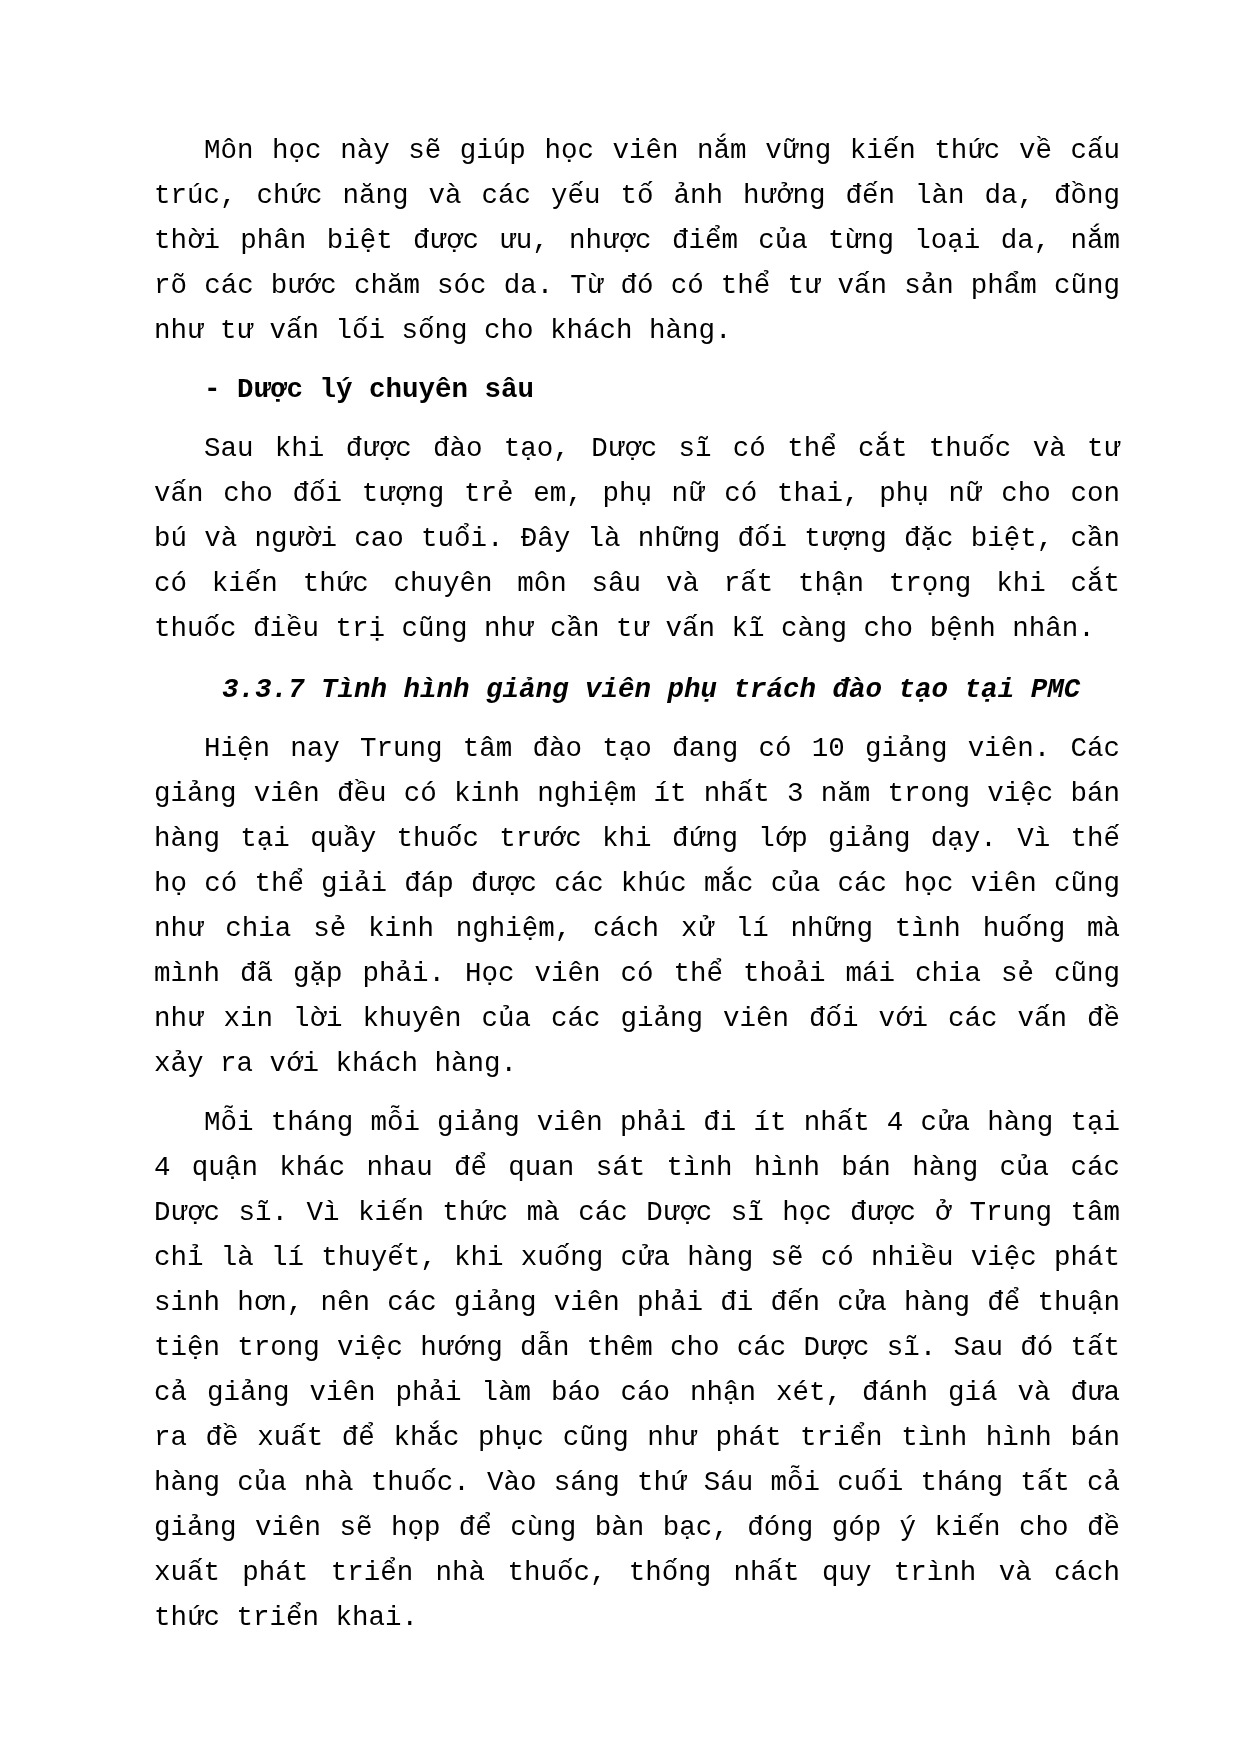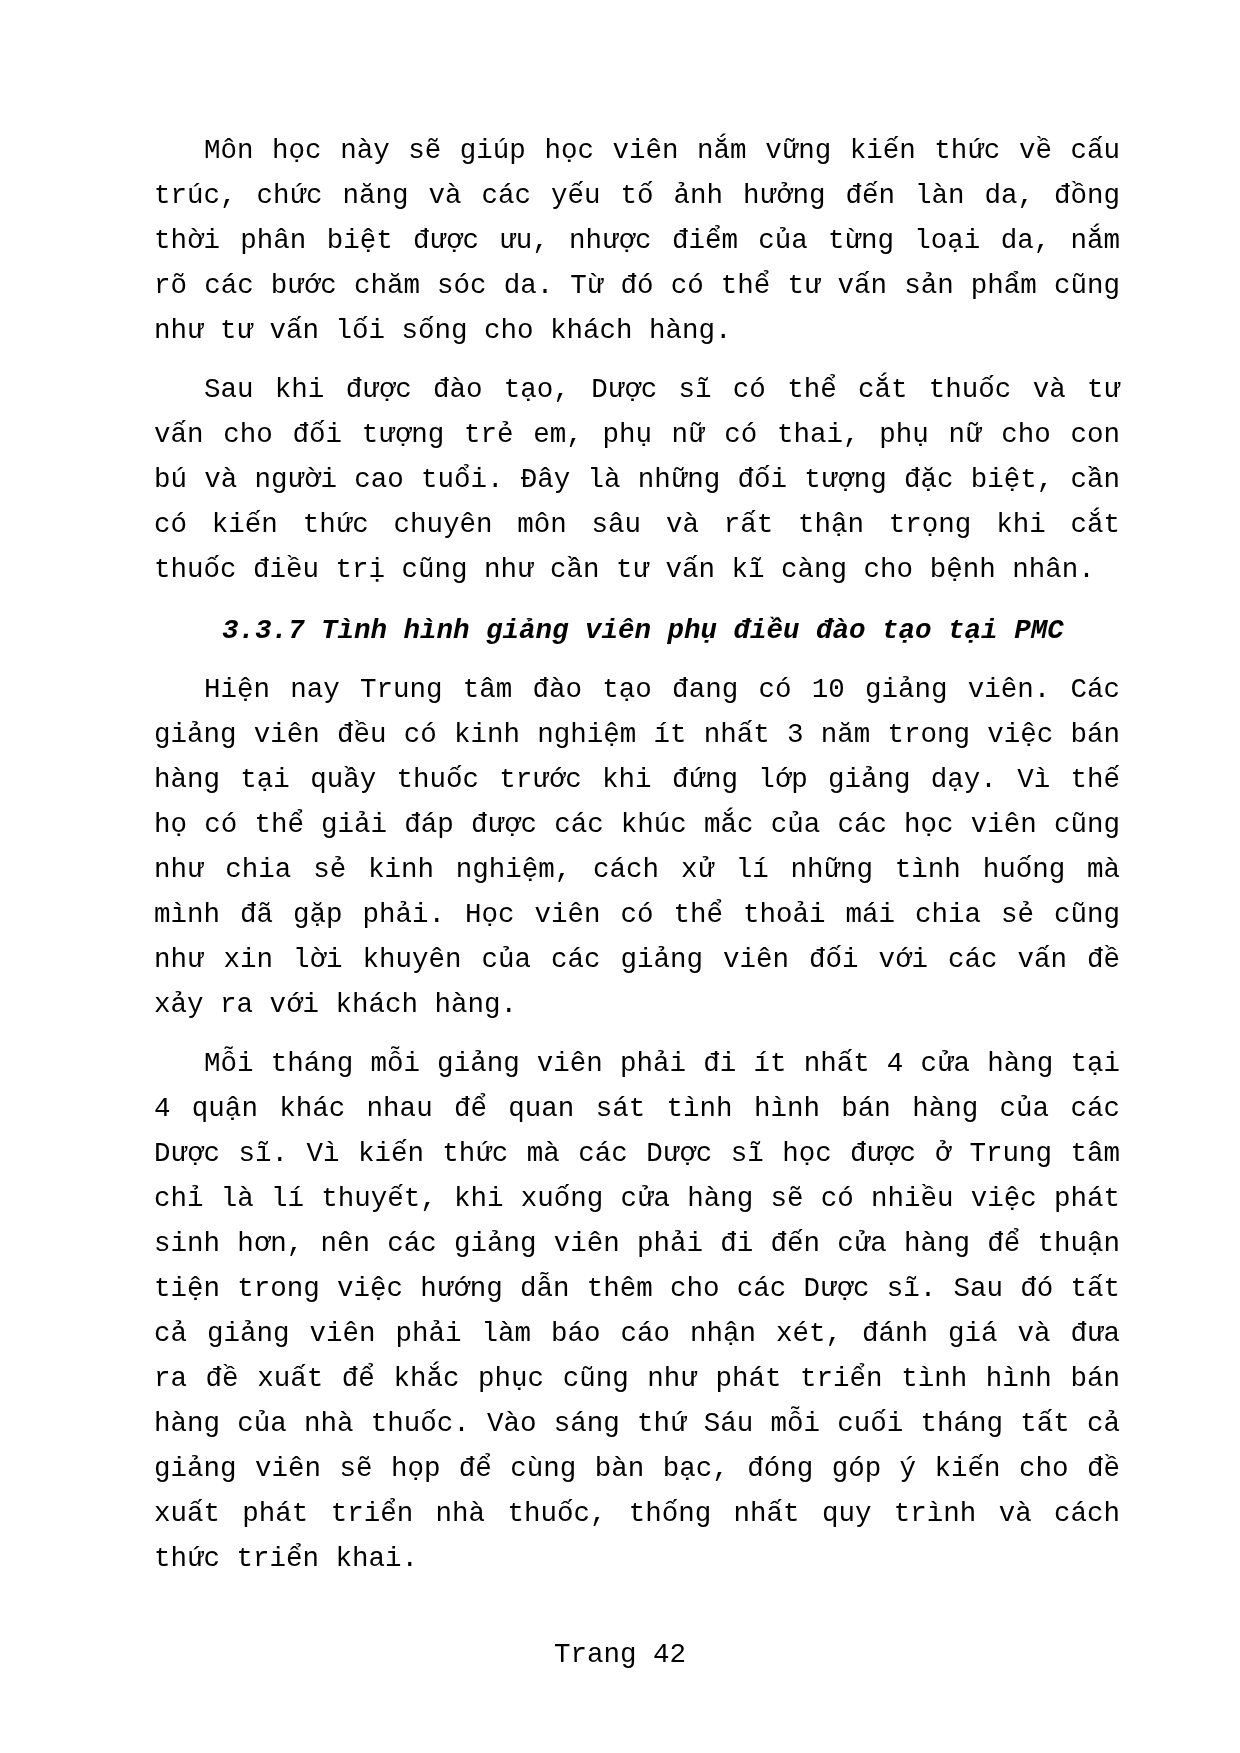--- a/index.html
+++ b/index.html
@@ -95,27 +95,25 @@
 </style>
 </head>
 <body>
 
 <div class="page">
   <div class="content">
 
     <p class="indent">Môn học này sẽ giúp học viên nắm vững kiến thức về cấu trúc, chức năng và các yếu tố ảnh hưởng đến làn da, đồng thời phân biệt được ưu, nhược điểm của từng loại da, nắm rõ các bước chăm sóc da. Từ đó có thể tư vấn sản phẩm cũng như tư vấn lối sống cho khách hàng.</p>
 
 
+    <p class="subject-heading">- Dược lý chuyên sâu</p>
 
     <p class="indent">Sau khi được đào tạo, Dược sĩ có thể cắt thuốc và tư vấn cho đối tượng trẻ em, phụ nữ có thai, phụ nữ cho con bú và người cao tuổi. Đây là những đối tượng đặc biệt, cần có kiến thức chuyên môn sâu và rất thận trọng khi cắt thuốc điều trị cũng như cần tư vấn kĩ càng cho bệnh nhân.</p>
 
-    <p class="section-heading">3.3.7 Tình hình giảng viên phụ điều đào tạo tại PMC</p>
+    <p class="section-heading">3.3.7 Tình hình giảng viên phụ trách đào tạo tại PMC</p>
 
     <p class="indent">Hiện nay Trung tâm đào tạo đang có 10 giảng viên. Các giảng viên đều có kinh nghiệm ít nhất 3 năm trong việc bán hàng tại quầy thuốc trước khi đứng lớp giảng dạy. Vì thế họ có thể giải đáp được các khúc mắc của các học viên cũng như chia sẻ kinh nghiệm, cách xử lí những tình huống mà mình đã gặp phải. Học viên có thể thoải mái chia sẻ cũng như xin lời khuyên của các giảng viên đối với các vấn đề xảy ra với khách hàng.</p>
 
     <p class="indent">Mỗi tháng mỗi giảng viên phải đi ít nhất 4 cửa hàng tại 4 quận khác nhau để quan sát tình hình bán hàng của các Dược sĩ. Vì kiến thức mà các Dược sĩ học được ở Trung tâm chỉ là lí thuyết, khi xuống cửa hàng sẽ có nhiều việc phát sinh hơn, nên các giảng viên phải đi đến cửa hàng để thuận tiện trong việc hướng dẫn thêm cho các Dược sĩ. Sau đó tất cả giảng viên phải làm báo cáo nhận xét, đánh giá và đưa ra đề xuất để khắc phục cũng như phát triển tình hình bán hàng của nhà thuốc. Vào sáng thứ Sáu mỗi cuối tháng tất cả giảng viên sẽ họp để cùng bàn bạc, đóng góp ý kiến cho đề xuất phát triển nhà thuốc, thống nhất quy trình và cách thức triển khai.</p>
 
   </div>
 
-  <div class="footer">
-    <span>Trang 42</span>
-  </div>
 </div>
 
 </body></html>

